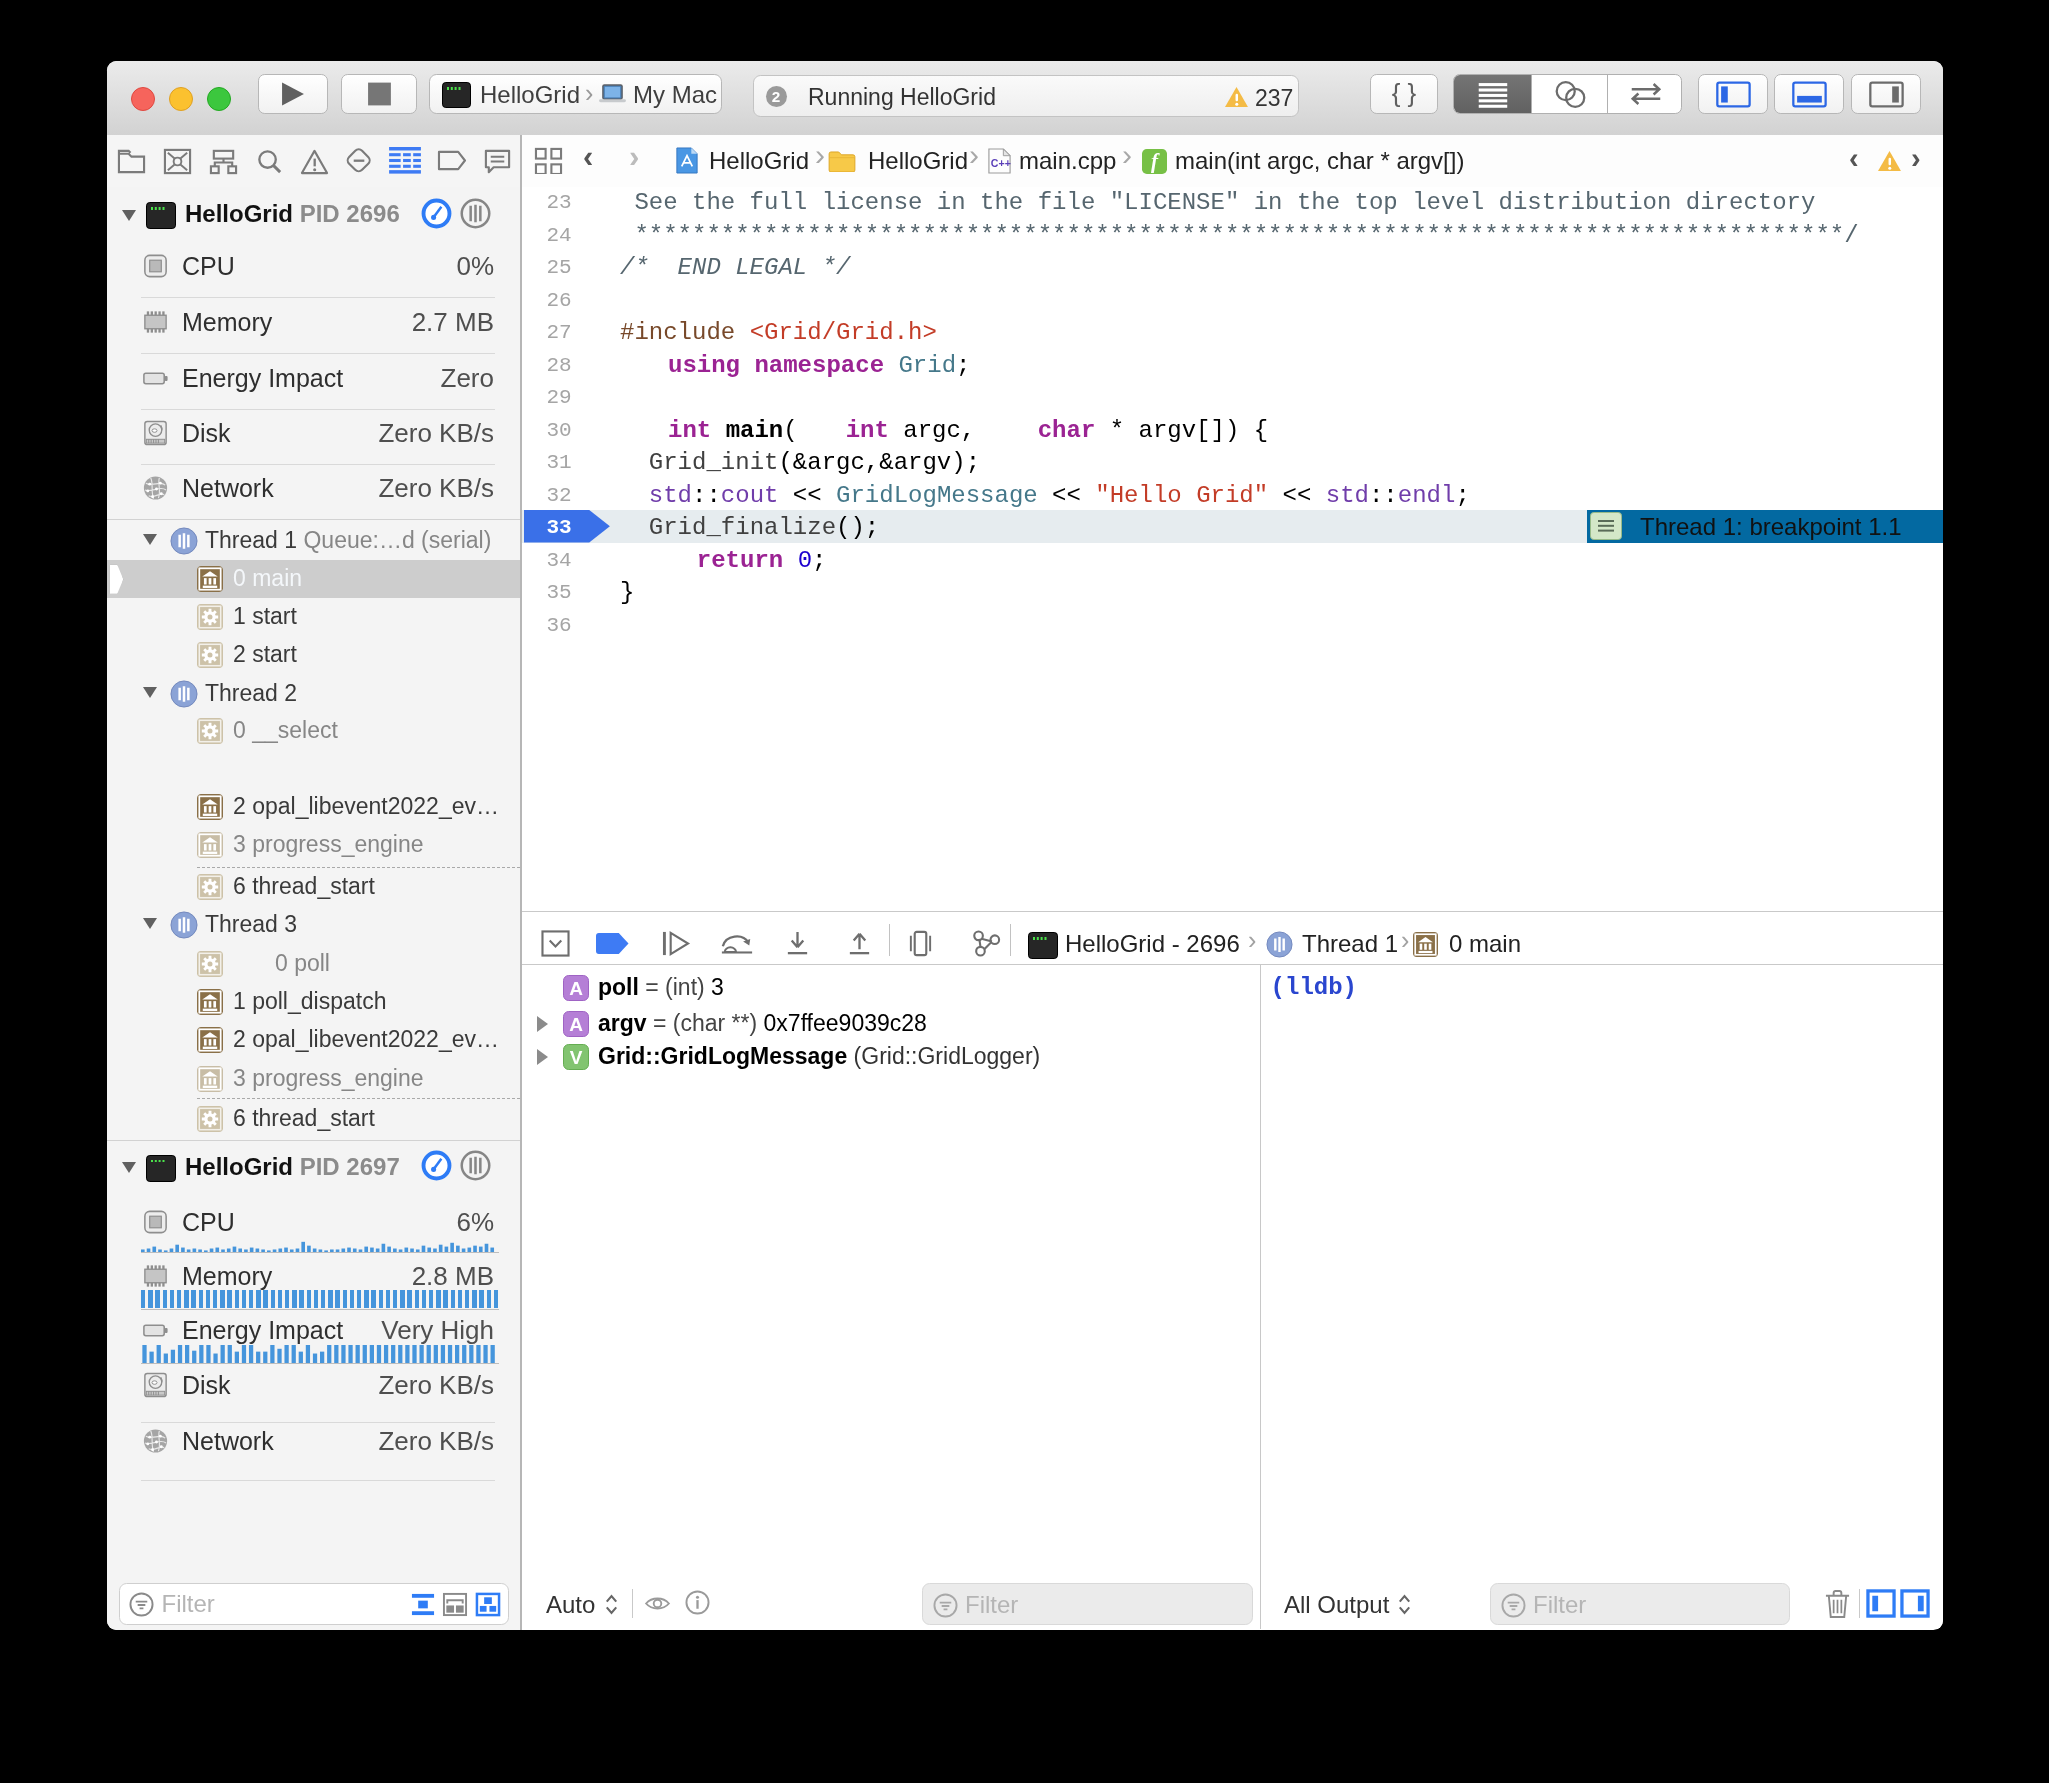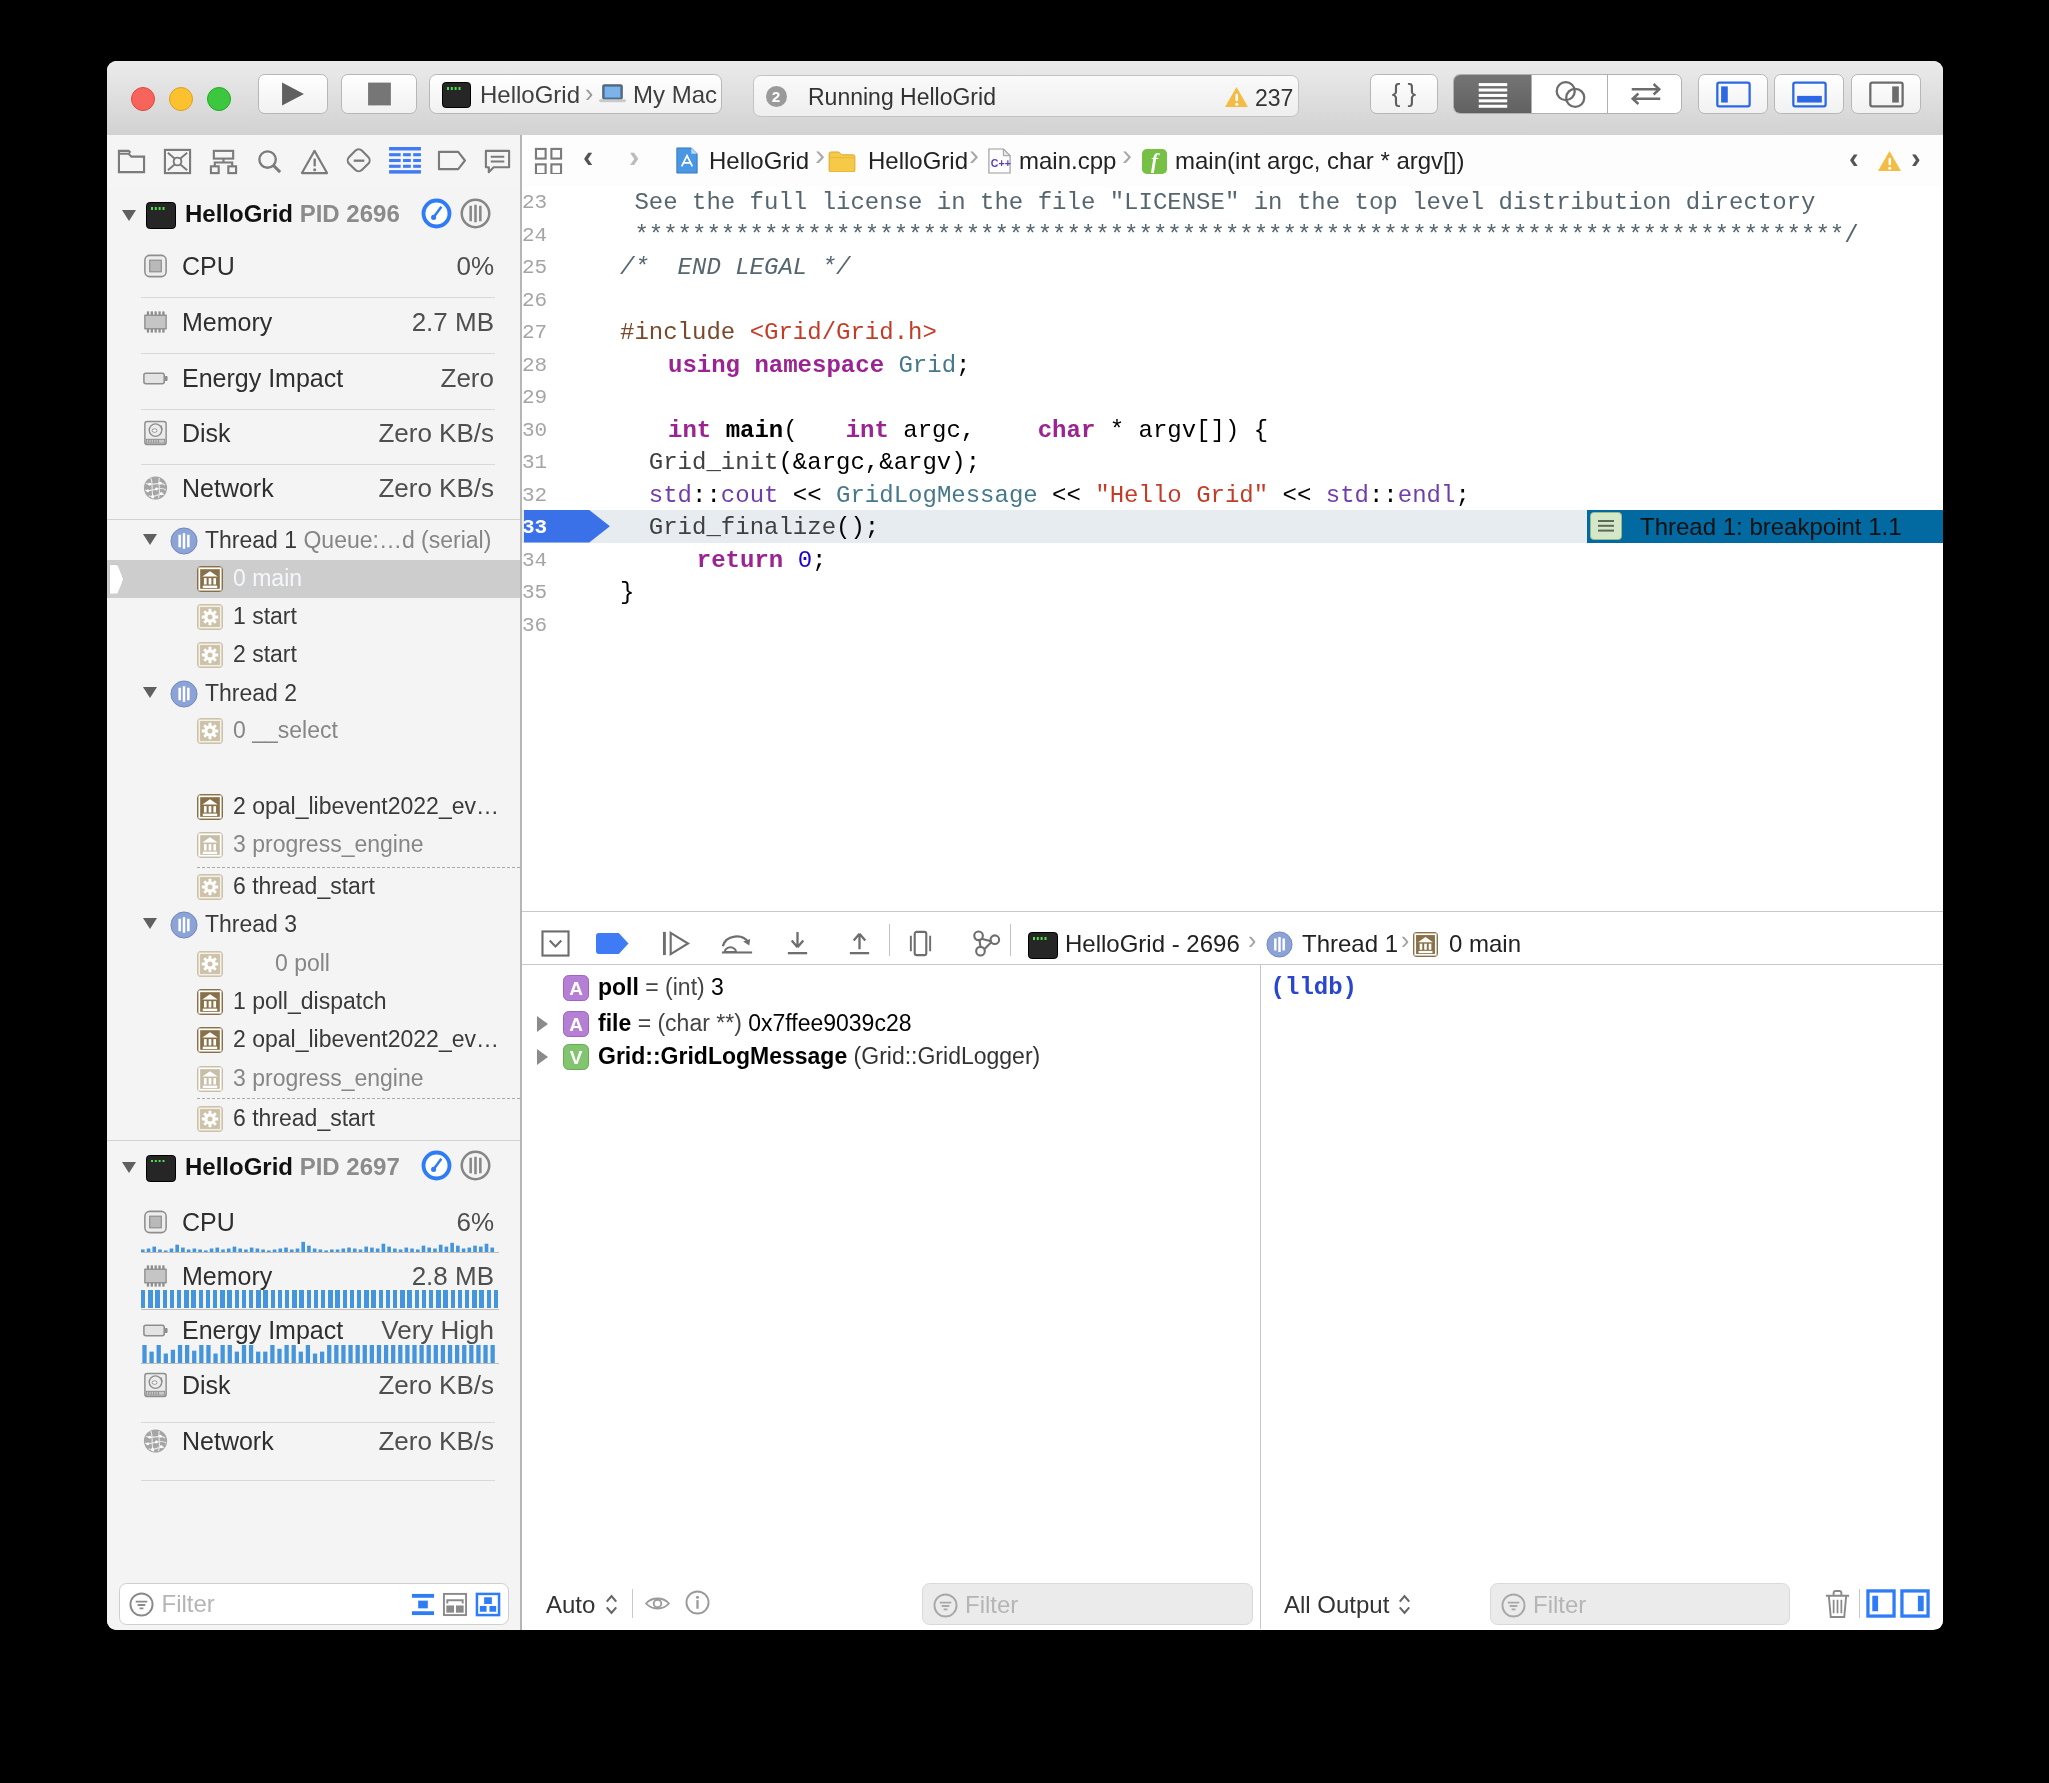--- a/index.html
+++ b/index.html
@@ -28,21 +28,21 @@
 .row{position:absolute;left:0;width:413px;height:38px;}
 .gaugelabel{font-size:25px;color:#2f2f2f;}
 .gaugeval{font-size:26px;color:#4f4f4f;position:absolute;right:26px;top:50%;transform:translateY(-50%);}
 .inset-div{position:absolute;left:34px;width:354px;height:1px;background:#d9d9d9;}
 .full-div{position:absolute;left:0;width:413px;height:1px;background:#d2d2d2;}
 .rowtext{font-size:23px;color:#3a3a3a;white-space:nowrap;}
 .dim{color:#868686;}
 .ficon{position:absolute;width:27px;height:27px;border-radius:3.8px;top:50%;transform:translateY(-50%);}
 
 #editor{position:absolute;left:415px;top:126px;width:1421px;height:724px;background:#fff;}
-#gutter{position:absolute;left:0;top:0px;width:74px;text-align:left;white-space:pre;
+#gutter{position:absolute;left:0;top:0px;width:74px;text-align:center;white-space:pre;
   font-family:"Liberation Mono",monospace;font-size:21px;line-height:32.5px;color:#a5a5a5;}
 #code{position:absolute;left:98px;top:0px;font-family:"Liberation Mono",monospace;
   font-size:24px;line-height:32.5px;color:#000;white-space:pre;}
 .cm{color:#56666f;}
 .kw{color:#9B2393;font-weight:bold;margin-left:48px;}
 .str{color:#C33C27;}
 .pp{color:#78492A;}
 .ty{color:#45788a;}
 .fn{color:#404040;}
 .std{color:#703DAA;}
@@ -875,21 +875,21 @@
           </g>
       <rect x="6" y="20.4" width="15" height="2.4" fill="#fff"></rect>
         </svg>
    <span class="abs" style="left:927px;top:18px;font-size:24px;color:#222;">0 main</span>
   </div>
   <div id="vars">
    <div class="abs badge" style="left:41px;top:9.6px;background:#b57fd6;border:1px solid #9f63c4;">A</div>
    <span class="abs vtext" style="left:76px;top:8.6px;"><b>poll</b> <span class="veq">= (int)</span> 3</span>
    <div class="abs" style="left:15.3px;top:51px;width:0;height:0;border-top:8.6px solid transparent;border-bottom:8.6px solid transparent;border-left:11.5px solid #8b8b8b;"></div>
    <div class="abs badge" style="left:41px;top:46px;background:#b57fd6;border:1px solid #9f63c4;">A</div>
-   <span class="abs vtext" style="left:76px;top:45px;"><b>file</b> <span class="veq">= (char **)</span> 0x7ffee9039c28</span>
+   <span class="abs vtext" style="left:76px;top:45px;"><b>argv</b> <span class="veq">= (char **)</span> 0x7ffee9039c28</span>
    <div class="abs" style="left:15.3px;top:84px;width:0;height:0;border-top:8.6px solid transparent;border-bottom:8.6px solid transparent;border-left:11.5px solid #8b8b8b;"></div>
    <div class="abs badge" style="left:41px;top:79px;background:#82c470;border:1px solid #65ad52;">V</div>
    <span class="abs vtext" style="left:76px;top:78px;"><b>Grid::GridLogMessage</b> <span style="color:#333;">(Grid::GridLogger)</span></span>
 
    <span class="abs" style="left:24px;top:626px;font-size:24px;color:#333;">Auto</span>
    <svg class="abs" style="left:81px;top:628px;" width="17" height="23" viewBox="0 0 18 24">
      <path d="M4 9 L9 3 L14 9 M4 15 L9 21 L14 15" fill="none" stroke="#666" stroke-width="2.2"></path>
         </svg>
    <div class="abs" style="left:110px;top:624px;width:1px;height:29px;background:#c9c9c9;"></div>
    <svg class="abs" style="left:122px;top:629px;" width="27" height="19" viewBox="0 0 28 20">

